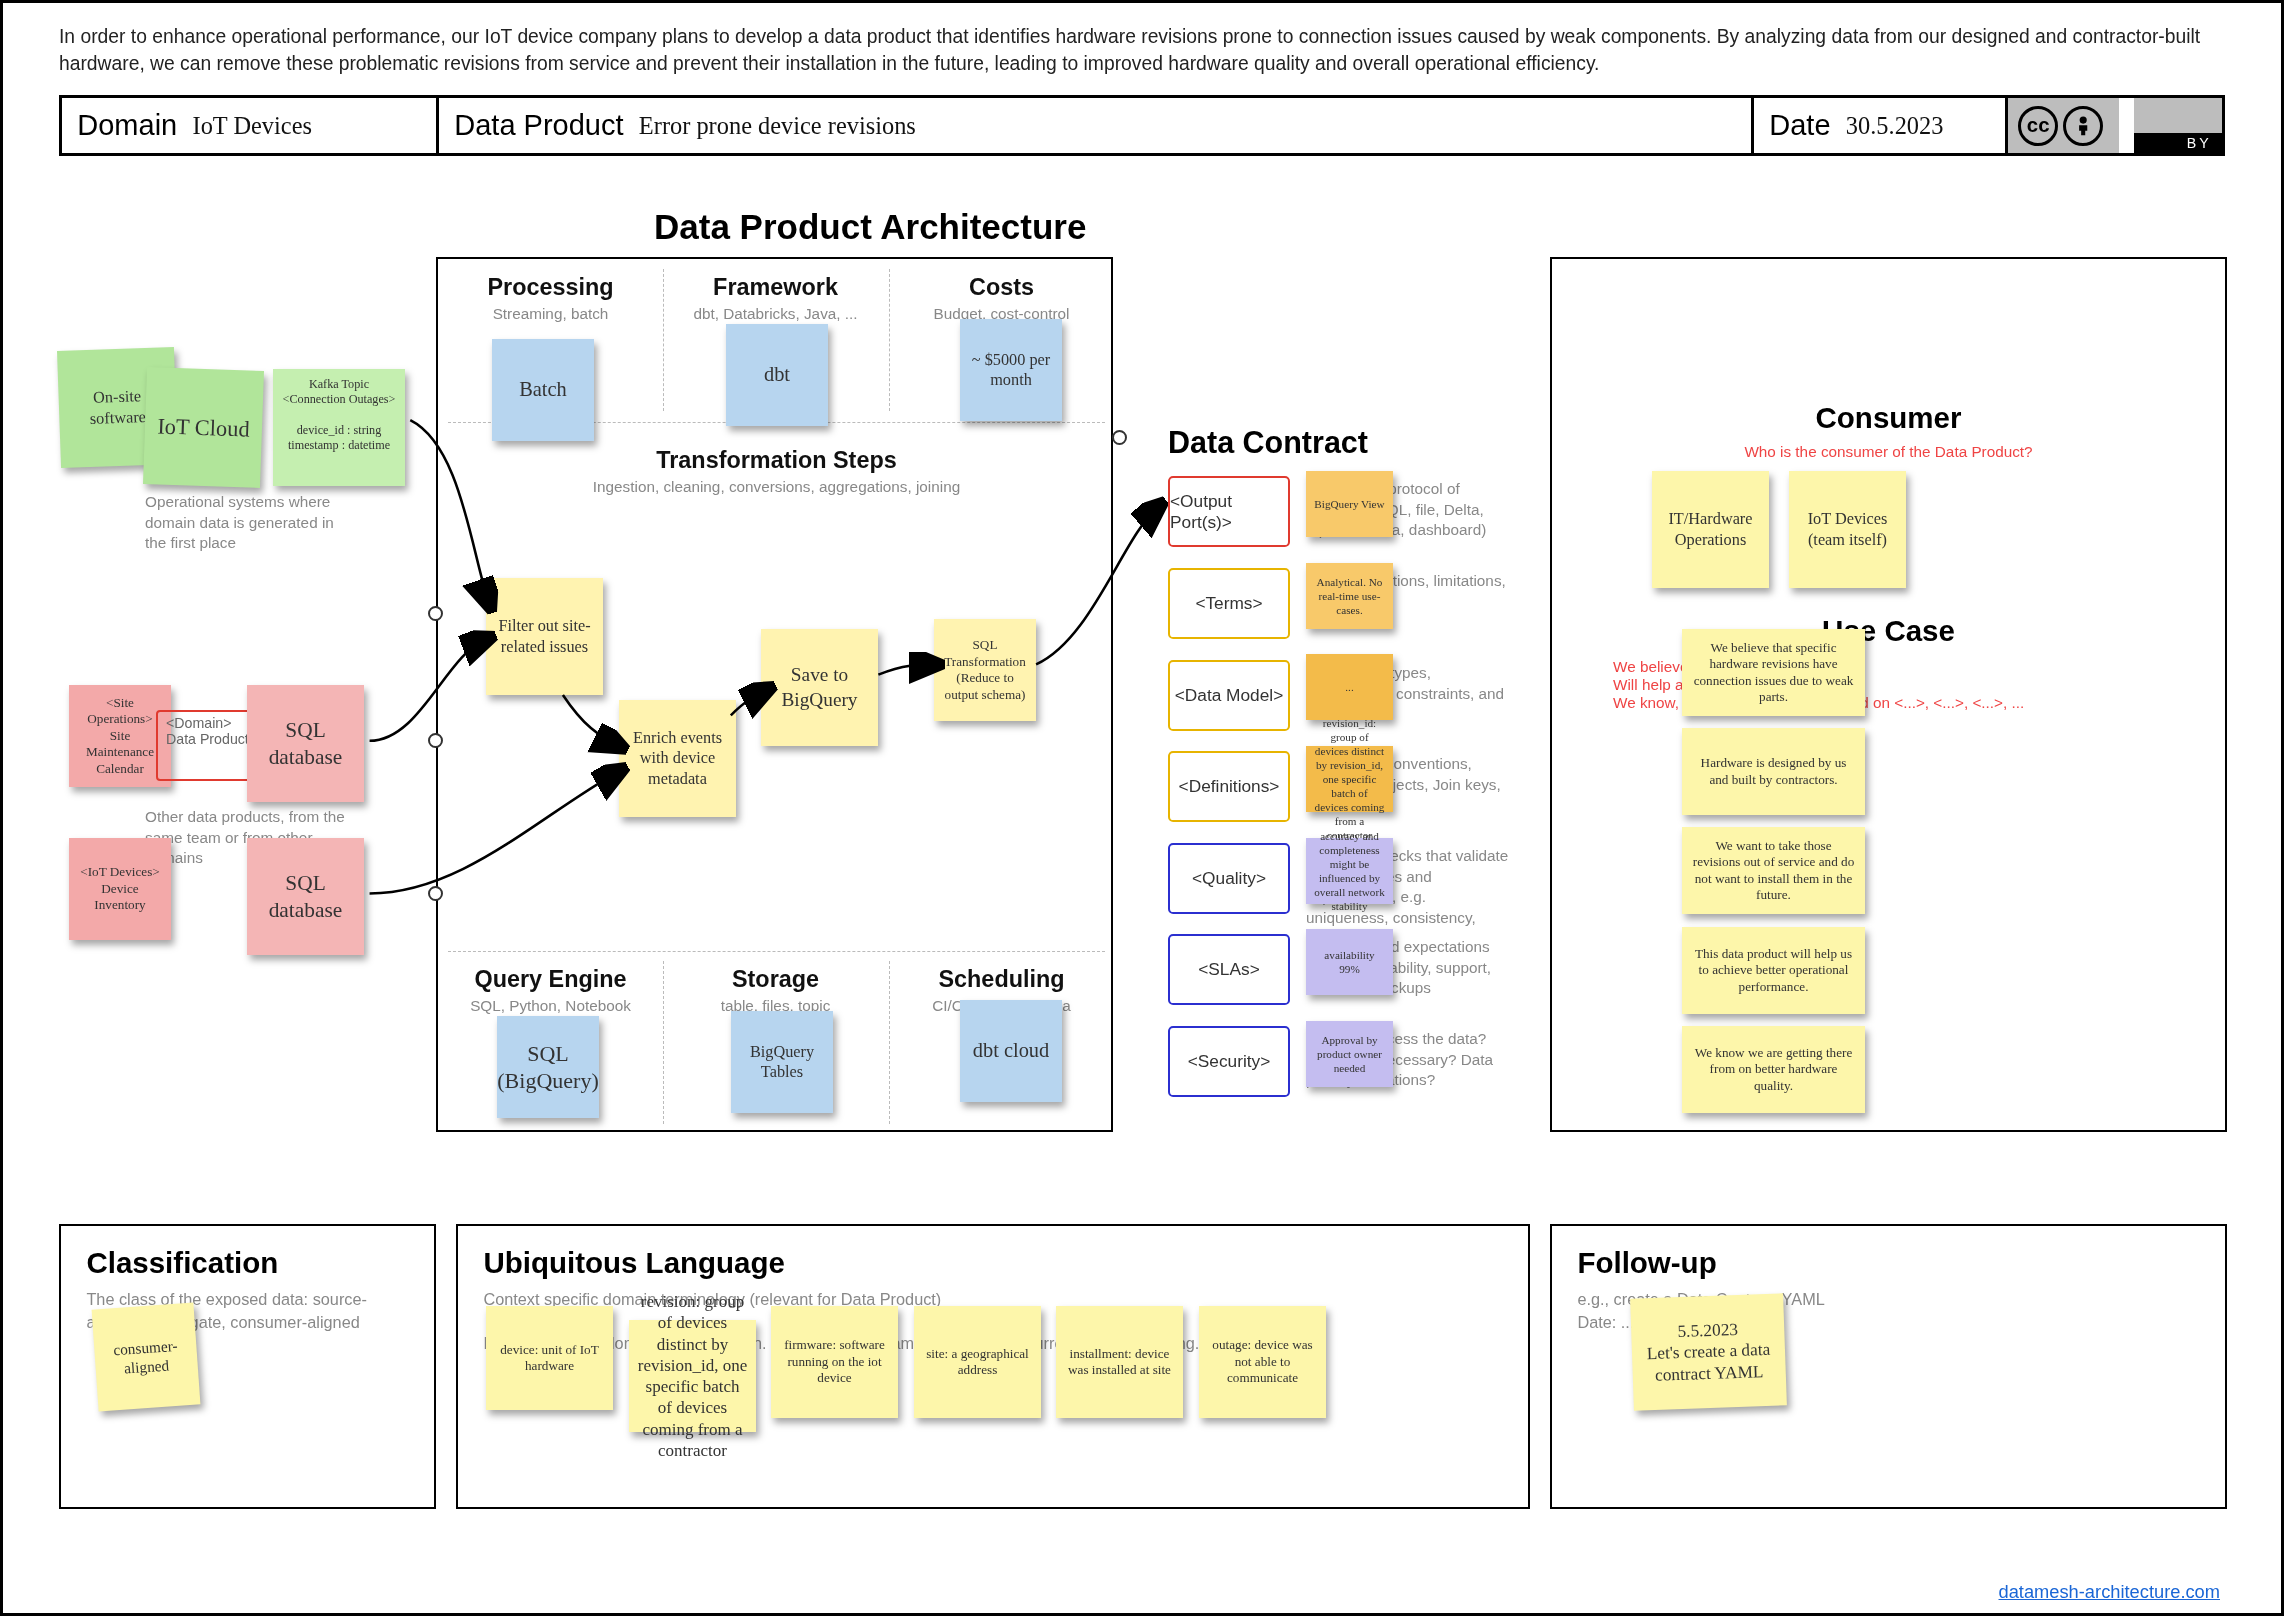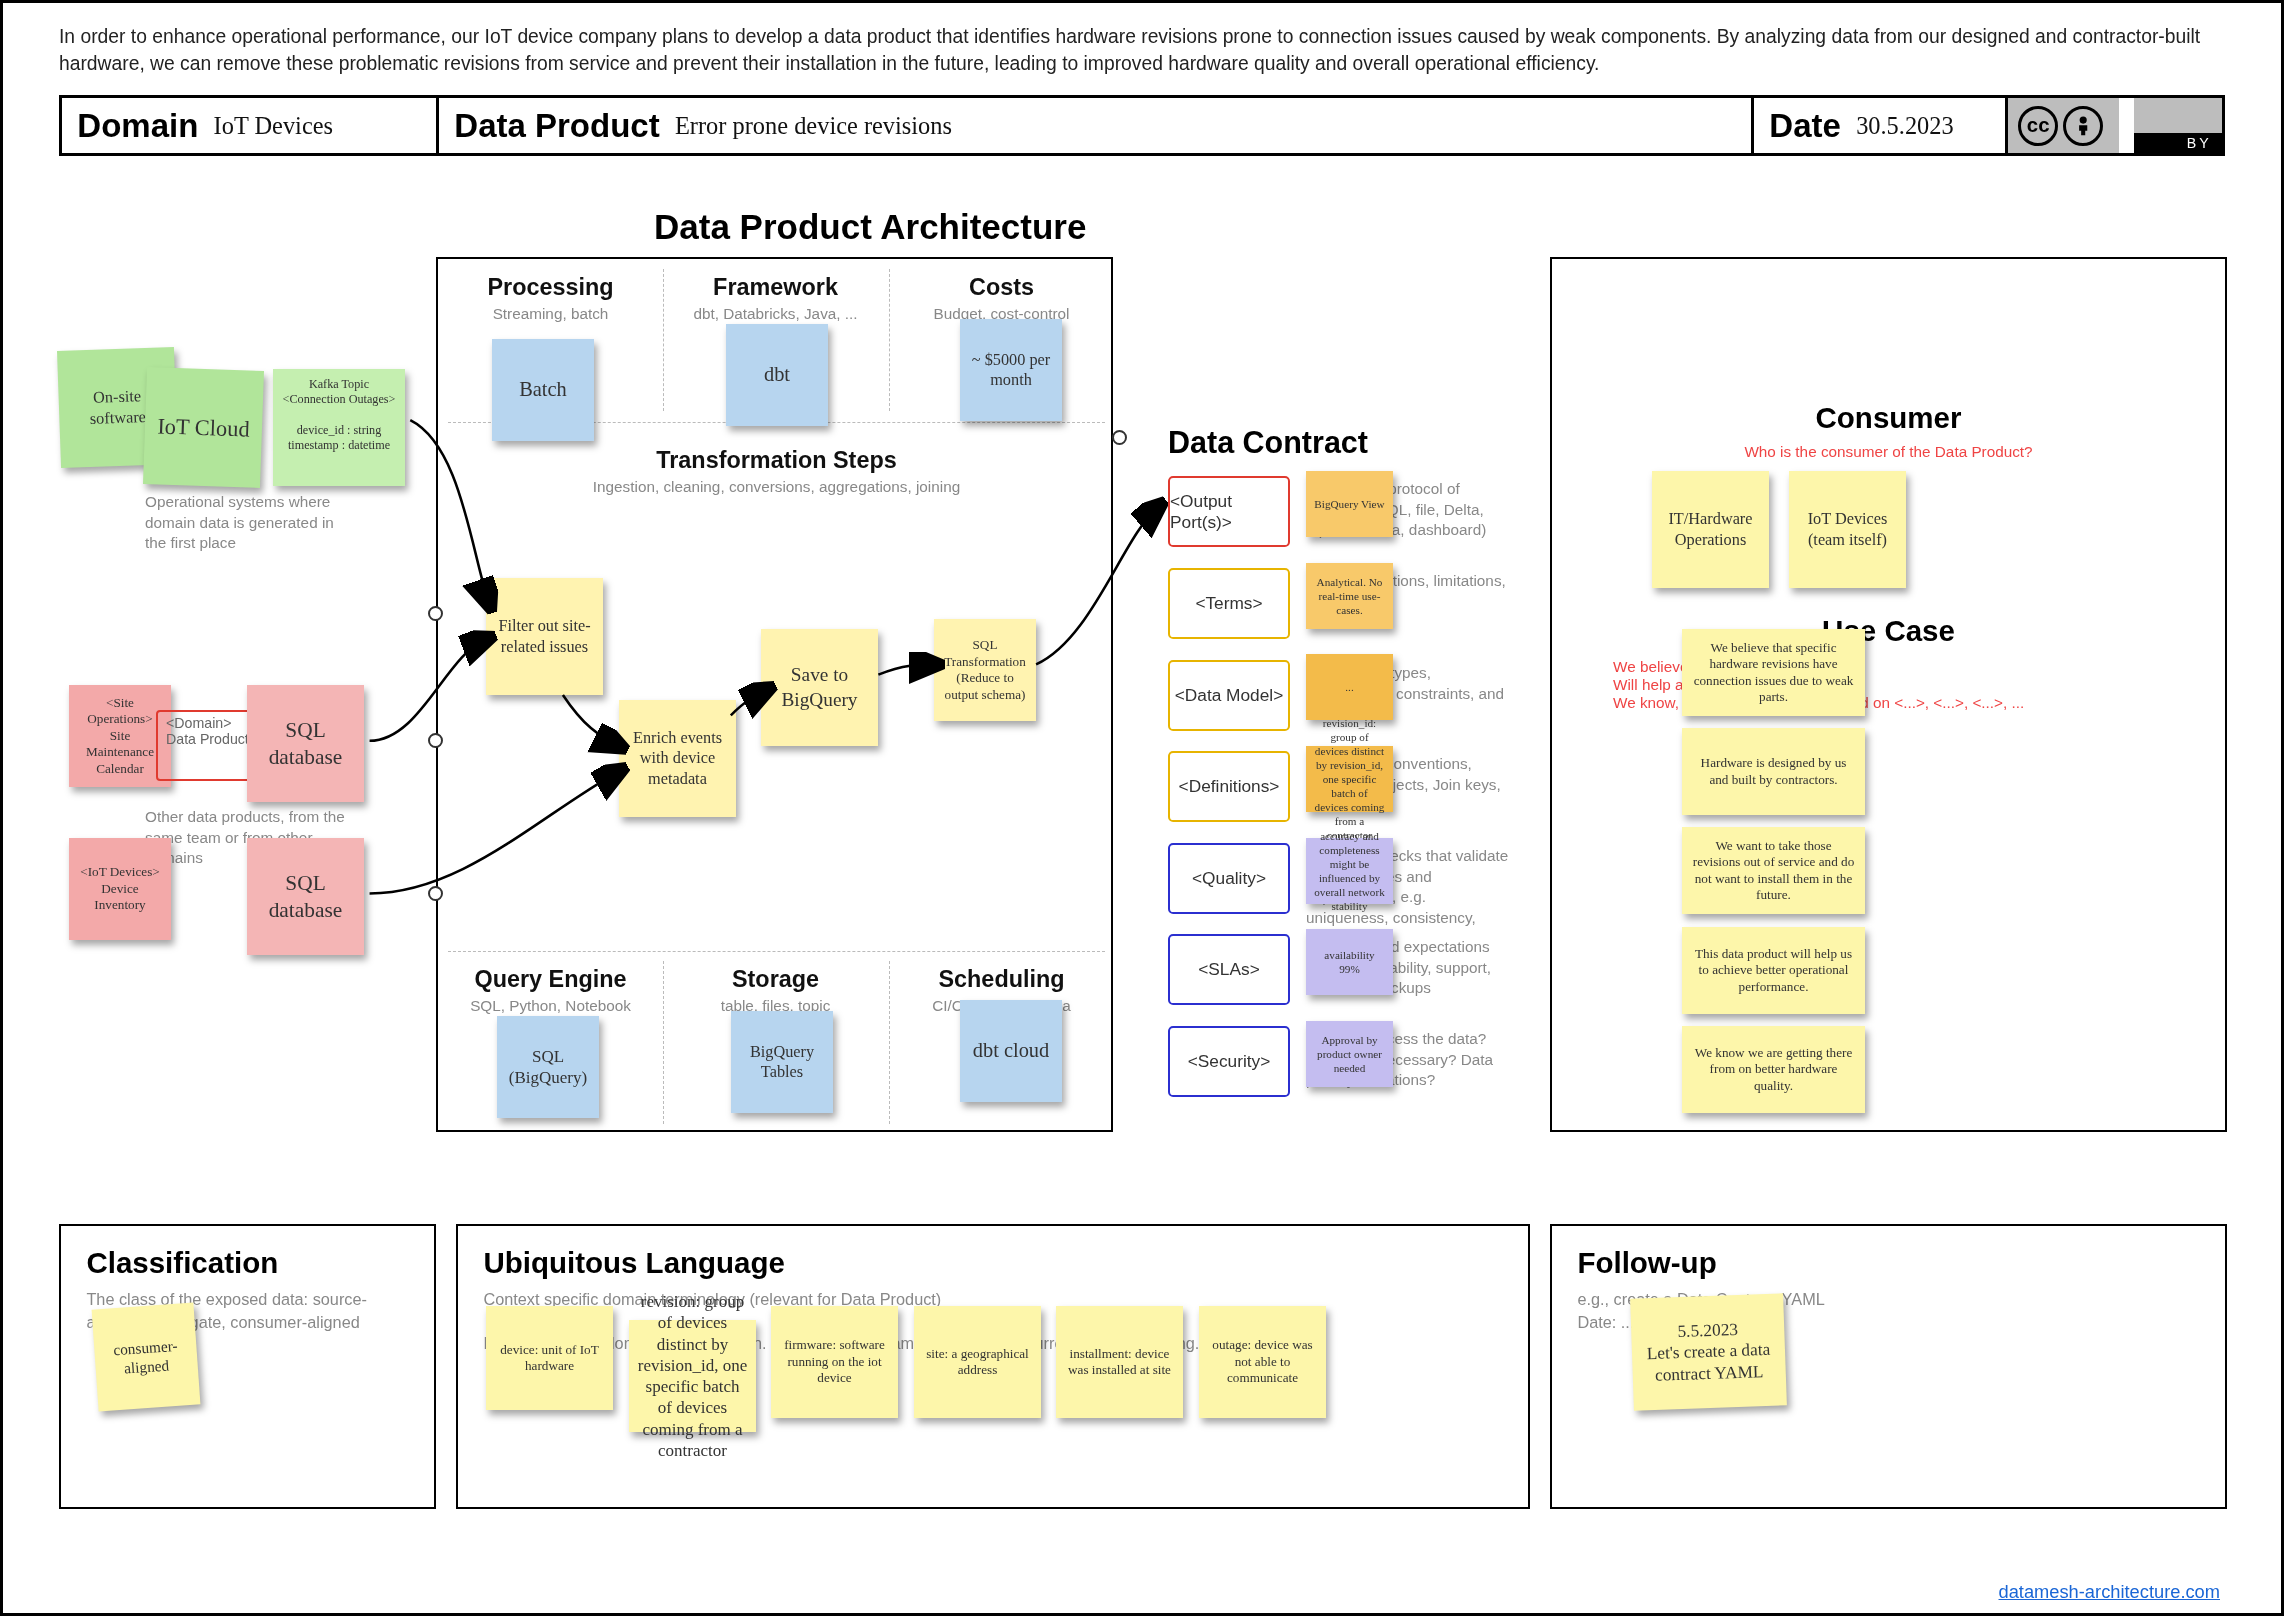--- a/index.html
+++ b/index.html
@@ -2,21 +2,21 @@
 <html style="font-size:8.1px"><head>
 <meta charset="utf-8">
 <style>
   * { box-sizing: border-box; margin: 0; padding: 0; }
   html, body { width: 2284px; height: 1616px; font-family: Arial, Helvetica, sans-serif; background: #fff; }
   .page { position: relative; width: 2284px; height: 1616px; border: 3.1px solid #000; }
   .intro { position: absolute; left: 56px; top: 20.4px; right: 56px; font-size: 19.3px; line-height: 1.4; color: #222; }
   .bar { position: absolute; left: 56px; top: 92px; right: 56px; height: 61px; display: flex; border: 3.1px solid #000; }
   .bar .cell { border-right: 3.1px solid #000; padding: 10.2px 15.3px; display: flex; align-items: center; gap: 15.3px; }
   .bar .cell:last-child { border-right: none; }
-  .bar .label { font-size: 33px; font-weight: 700; color: #000; }
+  .bar .label { font-size: 29px; font-weight: 400; color: #000; }
   .bar .val { font-family: "Comic Sans MS", "Segoe Script", cursive; font-size: 24.4px; color: #111; }
   .cc-badge { display: flex; align-items: center; height: 100%; }
   .cc-badge .black { background: #000; color: #fff; font-size: 14.2px; padding: 2px 10.2px; letter-spacing: 3.1px; }
   .cc-circle { width: 40px; height: 40px; border: 3.1px solid #000; border-radius: 50%; display: flex; align-items: center; justify-content: center; font-size: 20.4px; font-weight: 700; margin-right: 5.1px; }
   .small-sub { font-size: 15.3px; color: #ef4444; }
   .arch-title { position: absolute; left: 651px; top: 204px; font-size: 35px; font-weight: 700; }
   .arch-box { position: absolute; left: 433px; top: 254px; width: 677px; height: 875px; border: 2.5px solid #000; }
   .arch-cell { position: absolute; text-align: center; }
   .arch-cell .h { font-size: 23.4px; font-weight: 700; color: #111; }
   .arch-cell .s { font-size: 15.3px; color: #888; margin-top: 4.1px; }
@@ -156,21 +156,21 @@
 
   <div class="sticky c-blue sz-m" style="left:489px; top:336px;">Batch</div>
   <div class="sticky c-blue sz-m" style="left:723px; top:321px;">dbt</div>
   <div class="sticky c-blue sz-m" style="left:957px; top:316px; font-size:16.3px;">~ $5000 per month</div>
 
   <div class="sticky c-cream sz-l" style="left:483px; top:575px;">Filter out site-related issues</div>
   <div class="sticky c-cream sz-l" style="left:616px; top:697px;">Enrich events with device metadata</div>
   <div class="sticky c-cream sz-l" style="left:758px; top:626px; font-size:19.3px;">Save to BigQuery</div>
   <div class="sticky c-cream sz-m" style="left:931px; top:616px; font-size:13.2px;">SQL Transformation (Reduce to output schema)</div>
 
-  <div class="sticky c-blue sz-m" style="left:494px; top:1013px; font-size:17px;">SQL (BigQuery)</div>
+  <div class="sticky c-blue sz-m" style="left:494px; top:1013px; font-size:22px;">SQL (BigQuery)</div>
   <div class="sticky c-blue sz-m" style="left:728px; top:1008px; font-size:16.3px;">BigQuery Tables</div>
   <div class="sticky c-blue sz-m" style="left:957px; top:997px;">dbt cloud</div>
 
   <svg class="arrow" style="left:0; top:0; width:2284px; height:1616px; position:absolute; pointer-events:none;" viewBox="0 0 4488 3176" width="2284" height="1616">
     <defs>
         <marker id="ah" markerWidth="14" markerHeight="14" refX="10" refY="5" orient="auto">
           <path d="M0,0 L12,5 L0,10 z" fill="#000"></path>
         </marker>
       </defs>
     <path d="M800 820 C 900 870, 920 1080, 955 1180" marker-end="url(#ah)"></path>

